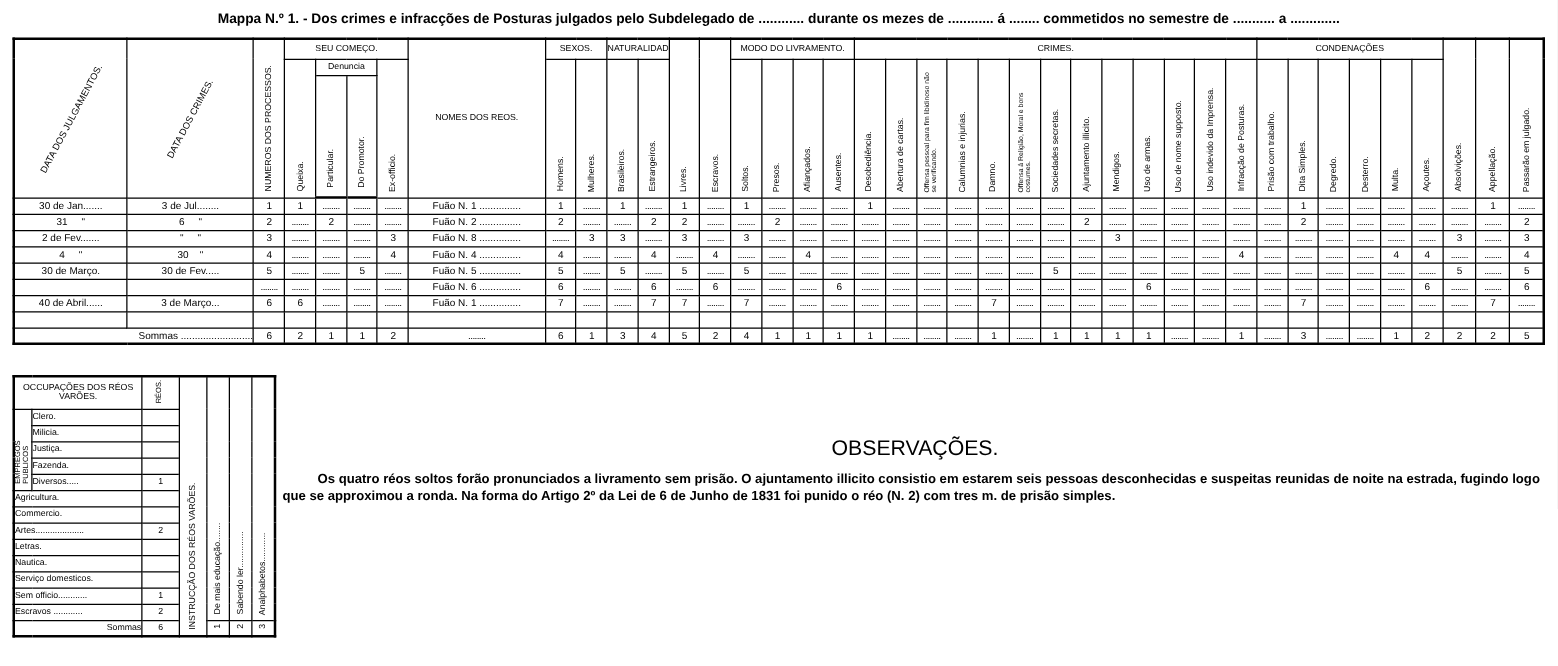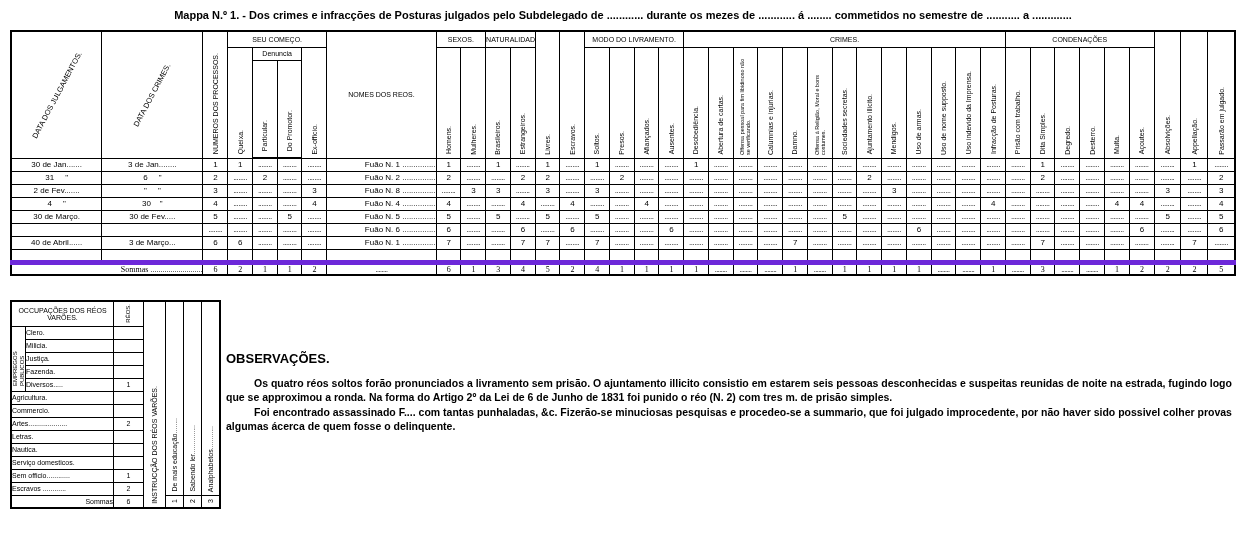--- a/index.html
+++ b/index.html
@@ -28,43 +28,43 @@
   .v.tall { max-height:200px; }
   th.diag-cell { position:relative; overflow:visible; vertical-align:middle; }
   .diag { position:absolute; left:50%; top:50%;
           transform:translate(-50%,-50%) rotate(-62deg); white-space:nowrap;
           font-size:7.5px; font-weight:normal; }
   th.nomes-h { vertical-align:middle; text-align:center; font-size:8px; }
 
   table.main tbody td { height:13px; font-size:8px; color:#000; }
   td.num  { text-align:center; letter-spacing:-0.5px; }
   td.date { text-align:center; padding-left:3px; white-space:nowrap; }
-  td.nome { text-align:right; padding-left:3px; white-space:nowrap; }
+  td.nome { text-align:center; padding-left:3px; white-space:nowrap; }
   tr.spacer td { height:22px; }
-  tr.sommas td { height:15px; border-top:5px solid #6d28d9;font-family:Liberation Serif, serif; }
+  tr.sommas td { height:15px; border-top:1px solid #6d28d9; }
   td.sommas-label { text-align:right; padding-right:3px; font-size:8px; white-space:nowrap; overflow:hidden; }
 
   
   table.occ { position:absolute; left:10px; top:300px; border-collapse:collapse;
               table-layout:fixed; border:2px solid #000; }
   table.occ td { border:1px solid #000; padding:0; font-size:7px; height:13px; overflow:hidden; }
   td.occ-title { text-align:center; font-size:7px; height:30px; padding:1px 2px; }
   td.occ-reos-h { text-align:center; vertical-align:bottom; }
   td.occ-instr-group, td.occ-instr-col { text-align:center; vertical-align:bottom; }
   td.occ-label { text-align:left; padding-left:2px; white-space:nowrap; }
   td.occ-val { text-align:center; }
   td.occ-sommas-label { text-align:right; padding-right:3px; border-top:1.5px solid #000; }
   table.occ tr:last-child td { border-top:1.5px solid #000; }
   td.occ-digit { text-align:center; }
   td.emp { text-align:center; vertical-align:middle; }
 
   
   .obs { position:absolute; left:226px; top:352px; width:1012px; font-weight:bold;
          font-size:10.5px; line-height:14px; }
-  .obs-title { font-size:13px; font-weight:bold; margin-bottom:10px; }
+  .obs-title { text-align:center; font-size:17px; font-weight:normal; margin-bottom:10px; }
   .obs p { margin:0 0 1px 0; text-indent:28px; }
 </style>
 </head>
 <body>
 
 <div id="page">
 
   <div class="doc-title">Mappa N.º 1. - Dos crimes e infracções de Posturas julgados pelo Subdelegado de ............     durante os mezes de  ............ á ........   commetidos no semestre de ........... a .............</div>
 
   <table class="main">
@@ -132,21 +132,21 @@
         <th rowspan="2" class="vh"><span class="v">Açoutes.</span></th>
       </tr>
       <tr class="h3">
         <th class="vh"><span class="v">Particular.</span></th>
         <th class="vh"><span class="v">Do Promotor.</span></th>
       </tr>
     </thead>
     <tbody>
         <tr>
           <td class="date">30 de Jan.......</td>
-          <td class="date">3 de Jan........</td>
+          <td class="date">3 de Jul........</td>
           <td class="num">1</td>
           <td class="num">1</td>
           <td class="num">........</td>
           <td class="num">........</td>
           <td class="num">........</td>
           <td class="nome">Fuão N. 1 ...............</td>
           <td class="num">1</td>
           <td class="num">........</td>
           <td class="num">1</td>
           <td class="num">........</td>
@@ -595,16 +595,15 @@
           <td class="occ-digit"><span class="v">1</span></td>
           <td class="occ-digit"><span class="v">2</span></td>
           <td class="occ-digit"><span class="v">3</span></td>
         </tr>
       </tbody>
   </table>
 
   <div class="obs">
     <div class="obs-title">OBSERVAÇÕES.</div>
     <p>Os quatro réos soltos forão pronunciados a livramento sem prisão. O ajuntamento illicito consistio em estarem seis pessoas desconhecidas  e suspeitas reunidas de noite na estrada, fugindo logo que se approximou a ronda. Na forma do Artigo 2º da Lei de 6 de Junho de 1831 foi punido o réo (N. 2) com tres m. de prisão simples.</p>
-    <p>Foi encontrado assassinado F.... com tantas punhaladas, &amp;c.   Fizerão-se minuciosas pesquisas e procedeo-se a summario, que foi julgado improcedente, por não haver sido possivel colher provas algumas ácerca de quem fosse o delinquente.</p>
   </div>
 
 </div>
 
 </body></html>

